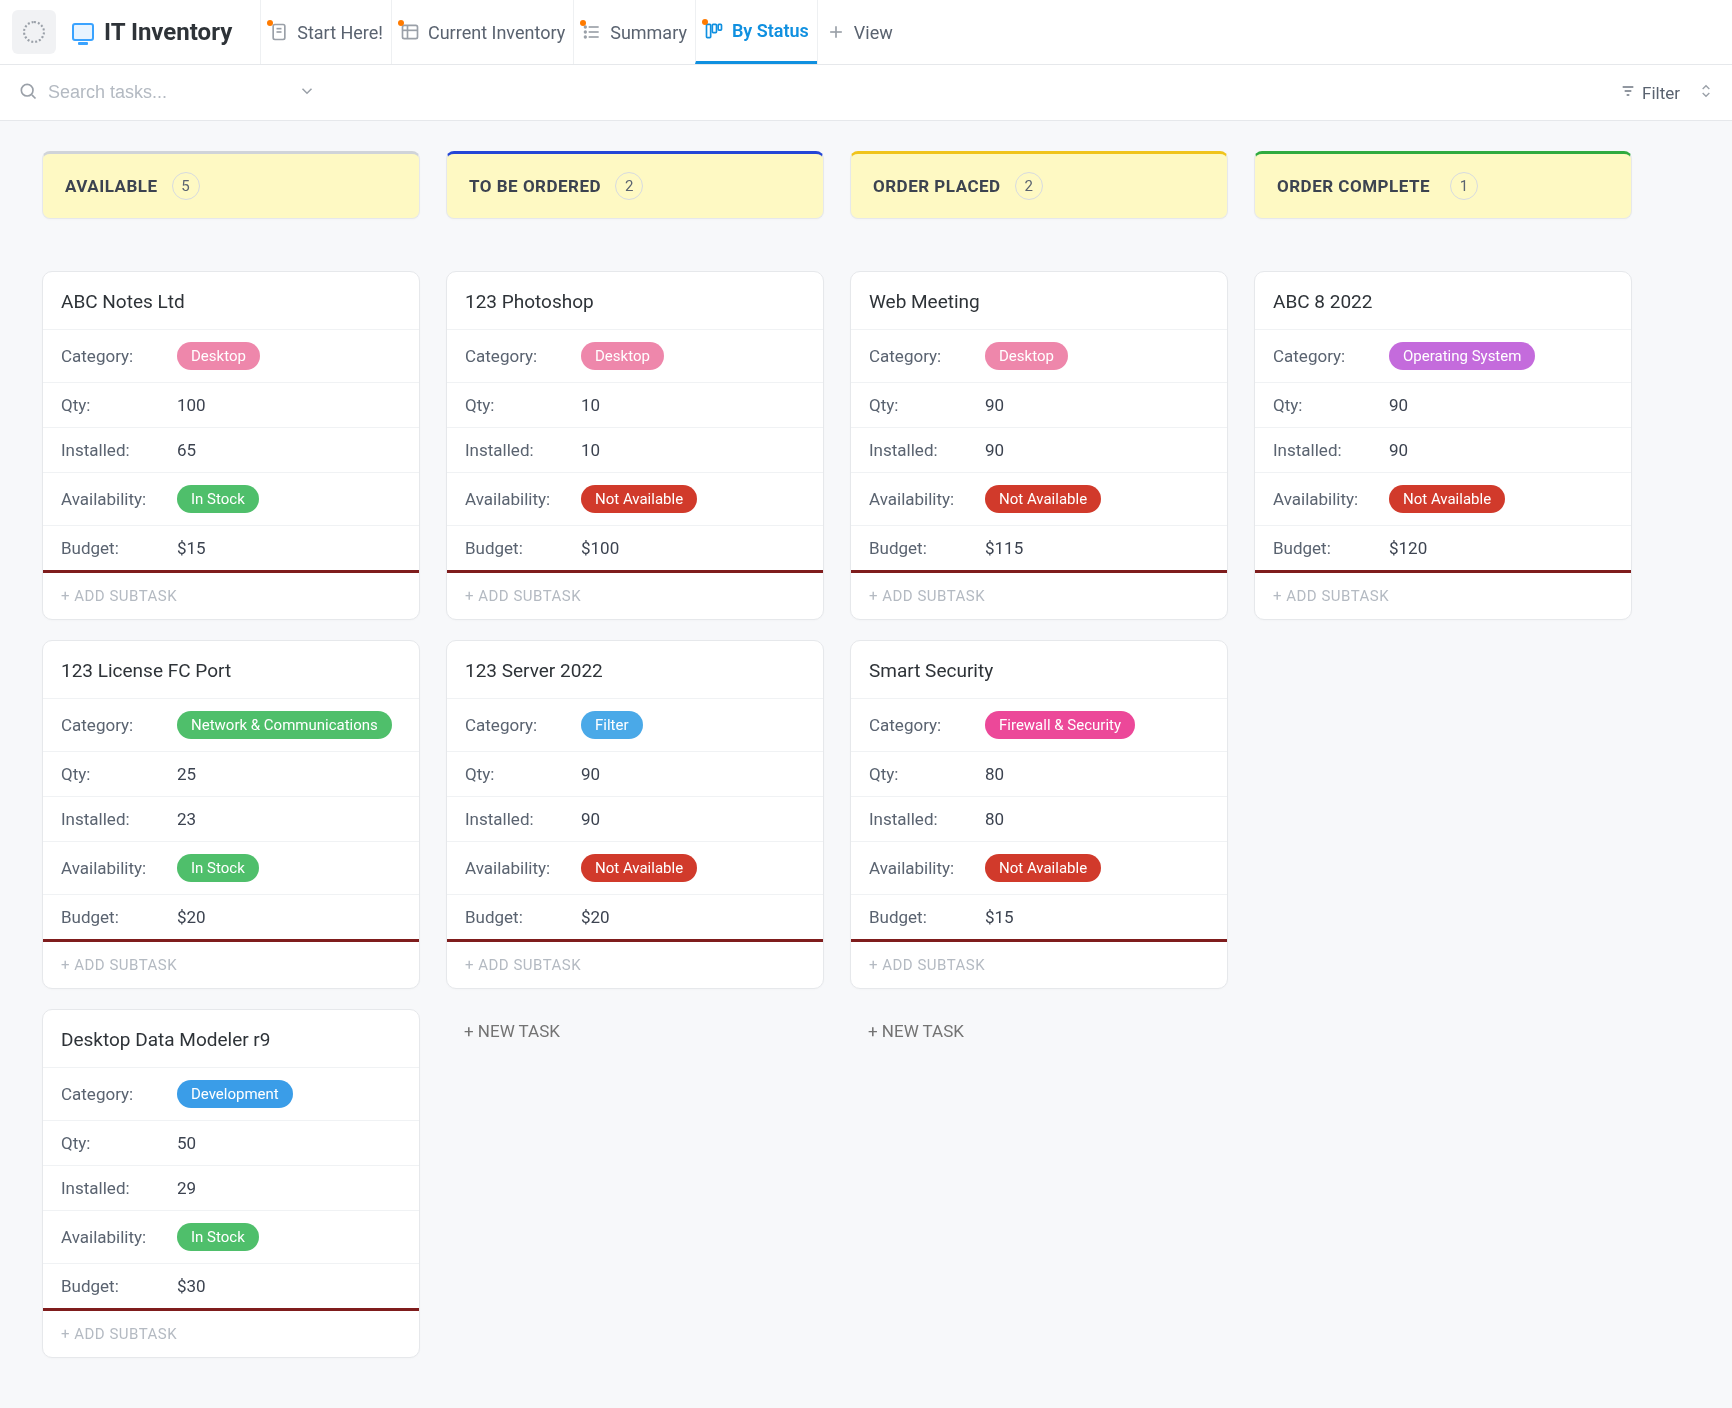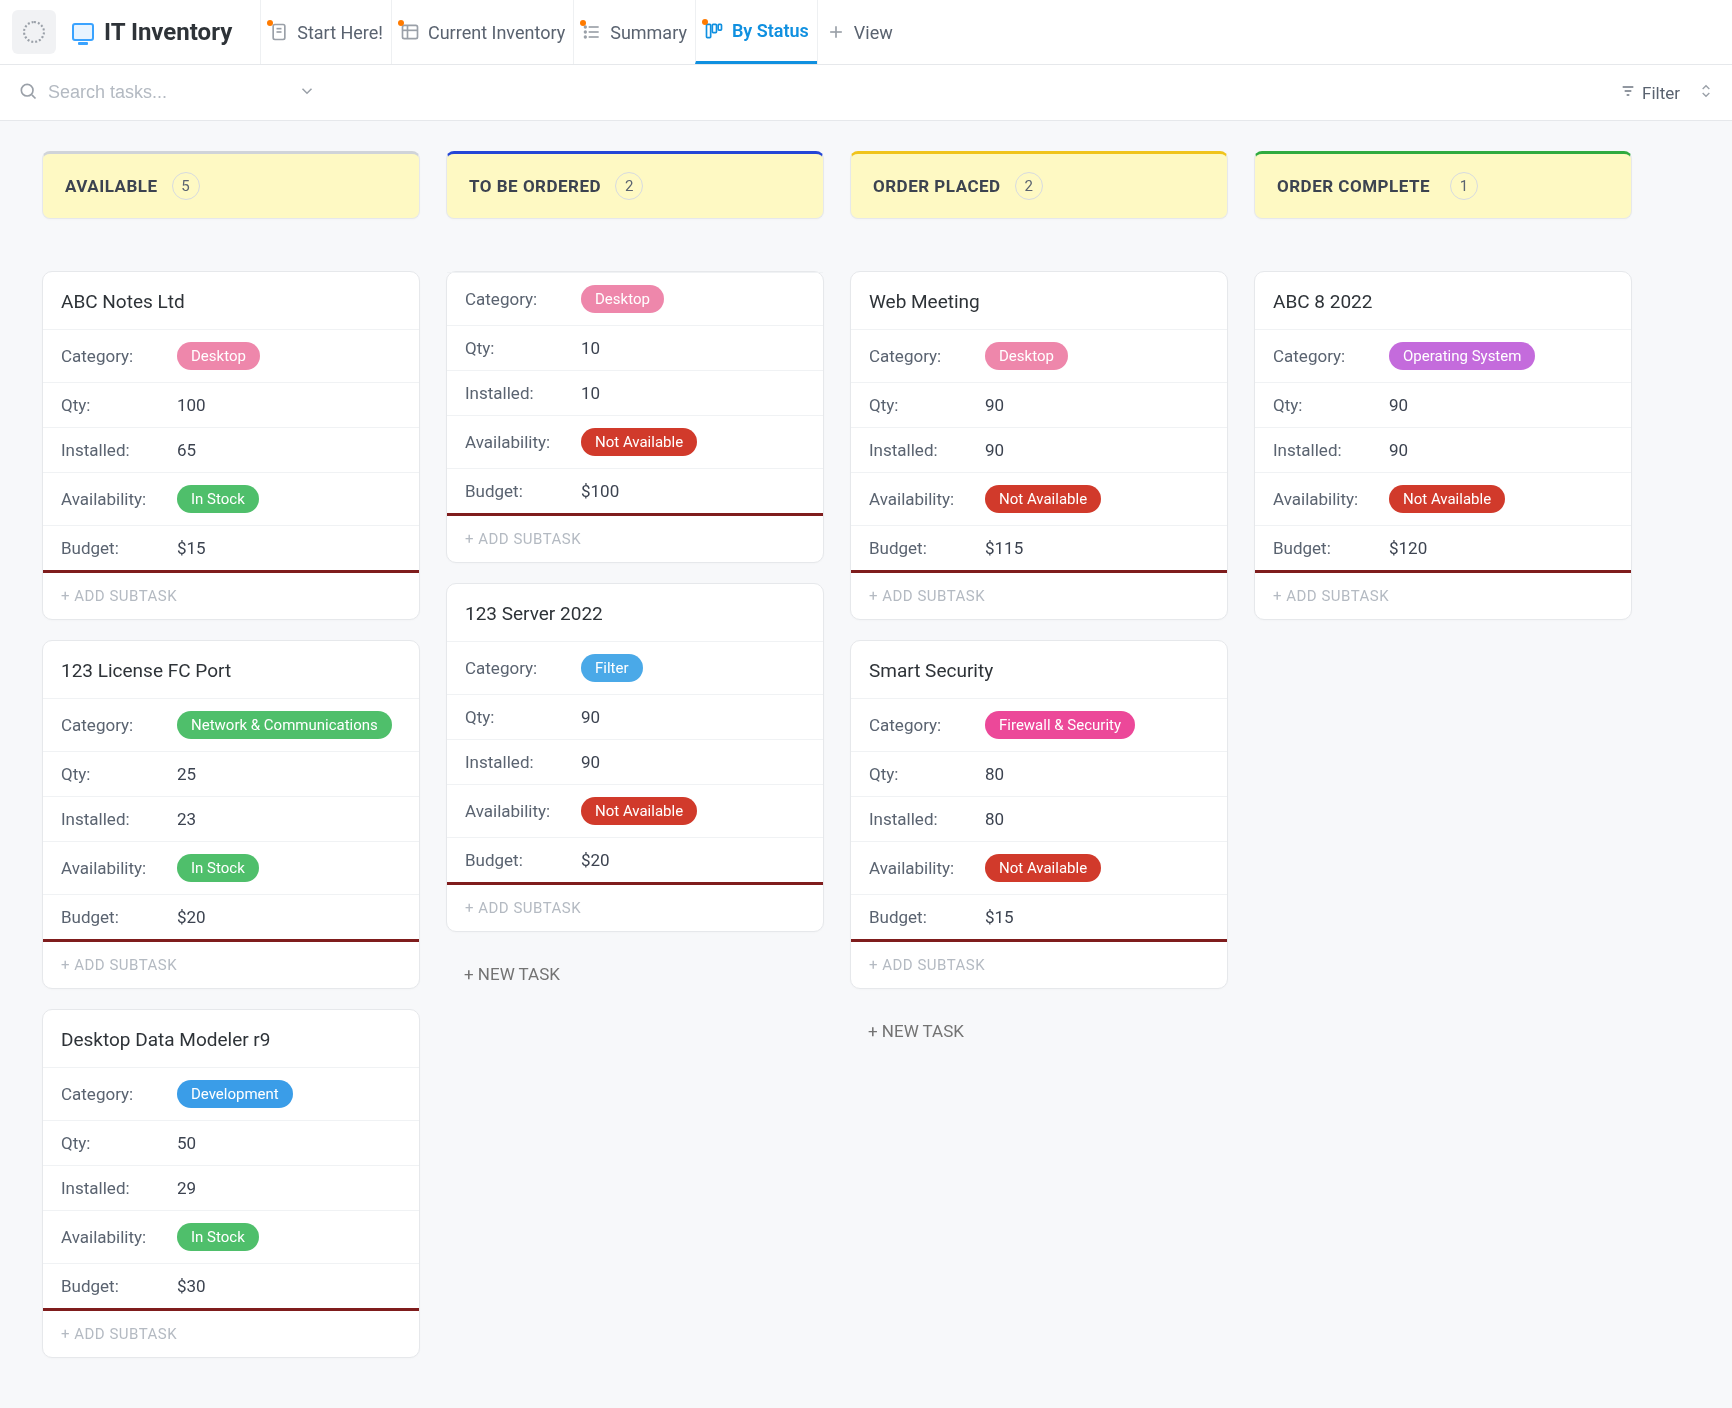--- a/index.html
+++ b/index.html
@@ -395,20 +395,21 @@
         </div>
         <div class="add-subtask">+ ADD SUBTASK</div>
       </div>
     </div>
     <div class="column">
       <div class="col-header c1">
         <span class="col-title">TO BE ORDERED</span>
         <span class="col-count">2</span>
       </div>
       <div class="card">
+        <div class="card-title">123 Photoshop</div>
         <div class="card-row">
           <div class="row-label">Category:</div>
           <span class="pill desktop">Desktop</span>
         </div>
         <div class="card-row">
           <div class="row-label">Qty:</div>
           <div class="row-value">10</div>
         </div>
         <div class="card-row">
           <div class="row-label">Installed:</div>

